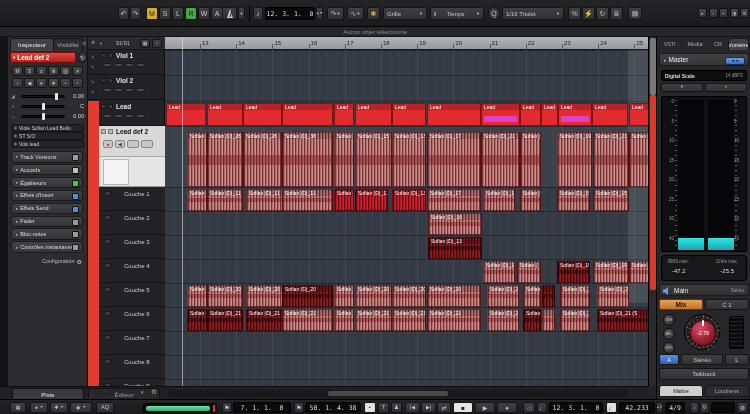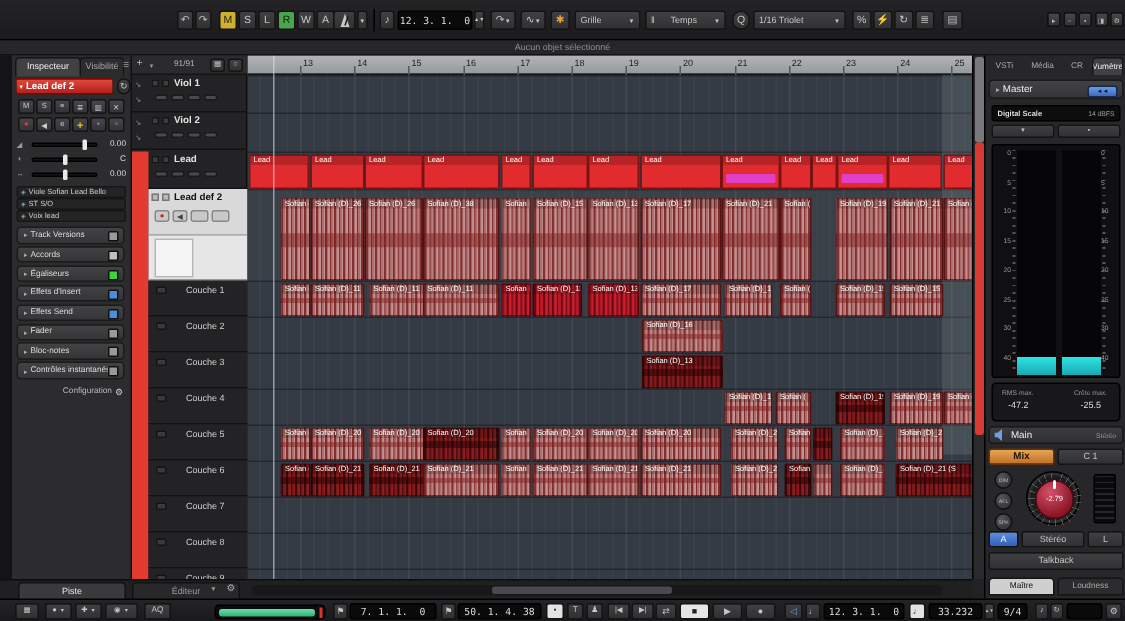--- a/index.html
+++ b/index.html
@@ -754,21 +754,21 @@
     <div class="btn" style="left:405px;top:2px;width:15px;height:11px;font-size:5px;">|◀</div>
     <div class="btn" style="left:421px;top:2px;width:15px;height:11px;font-size:5px;">▶|</div>
     <div class="btn" style="left:437px;top:2px;width:14px;height:11px;font-size:6px;">⇄</div>
     <div class="btn" style="left:453px;top:2px;width:20px;height:11px;background:#e6e6e6;color:#222;font-size:6px;">■</div>
     <div class="btn" style="left:475px;top:2px;width:20px;height:11px;font-size:6px;">▶</div>
     <div class="btn" style="left:497px;top:2px;width:20px;height:11px;font-size:6px;">●</div>
     <div class="btn" style="left:523px;top:2px;width:12px;height:11px;color:#6aa0e8;font-size:6px;">◁</div>
     <div class="btn" style="left:537px;top:2px;width:10px;height:11px;font-size:6px;">♩</div>
     <div class="disp" style="left:549px;top:2px;width:54px;height:11px;">12. 3. 1.  0</div>
     <div class="btn" style="left:606px;top:2px;width:11px;height:11px;background:#e2e2e2;color:#222;font-size:6px;">♩</div>
-    <div class="disp" style="left:619px;top:2px;width:36px;height:11px;">33.232</div>
+    <div class="disp" style="left:619px;top:2px;width:36px;height:11px;">42.233</div>
     <div class="btn" style="left:656px;top:2px;width:7px;height:11px;font-size:3px;flex-direction:column;">▲▼</div>
-    <div class="disp" style="left:665px;top:2px;width:20px;height:11px;">9/4</div>
+    <div class="disp" style="left:665px;top:2px;width:20px;height:11px;">4/9</div>
     <div class="btn" style="left:690px;top:2px;width:9px;height:11px;font-size:5px;">♪</div>
     <div class="btn" style="left:700px;top:2px;width:9px;height:11px;font-size:5px;">↻</div>
     <div class="disp" style="left:711px;top:2px;width:24px;height:11px;"></div>
     <div class="btn" style="left:737px;top:2px;width:11px;height:11px;font-size:6px;">⚙</div>
   </div>
 </div>
 
 </body></html>

